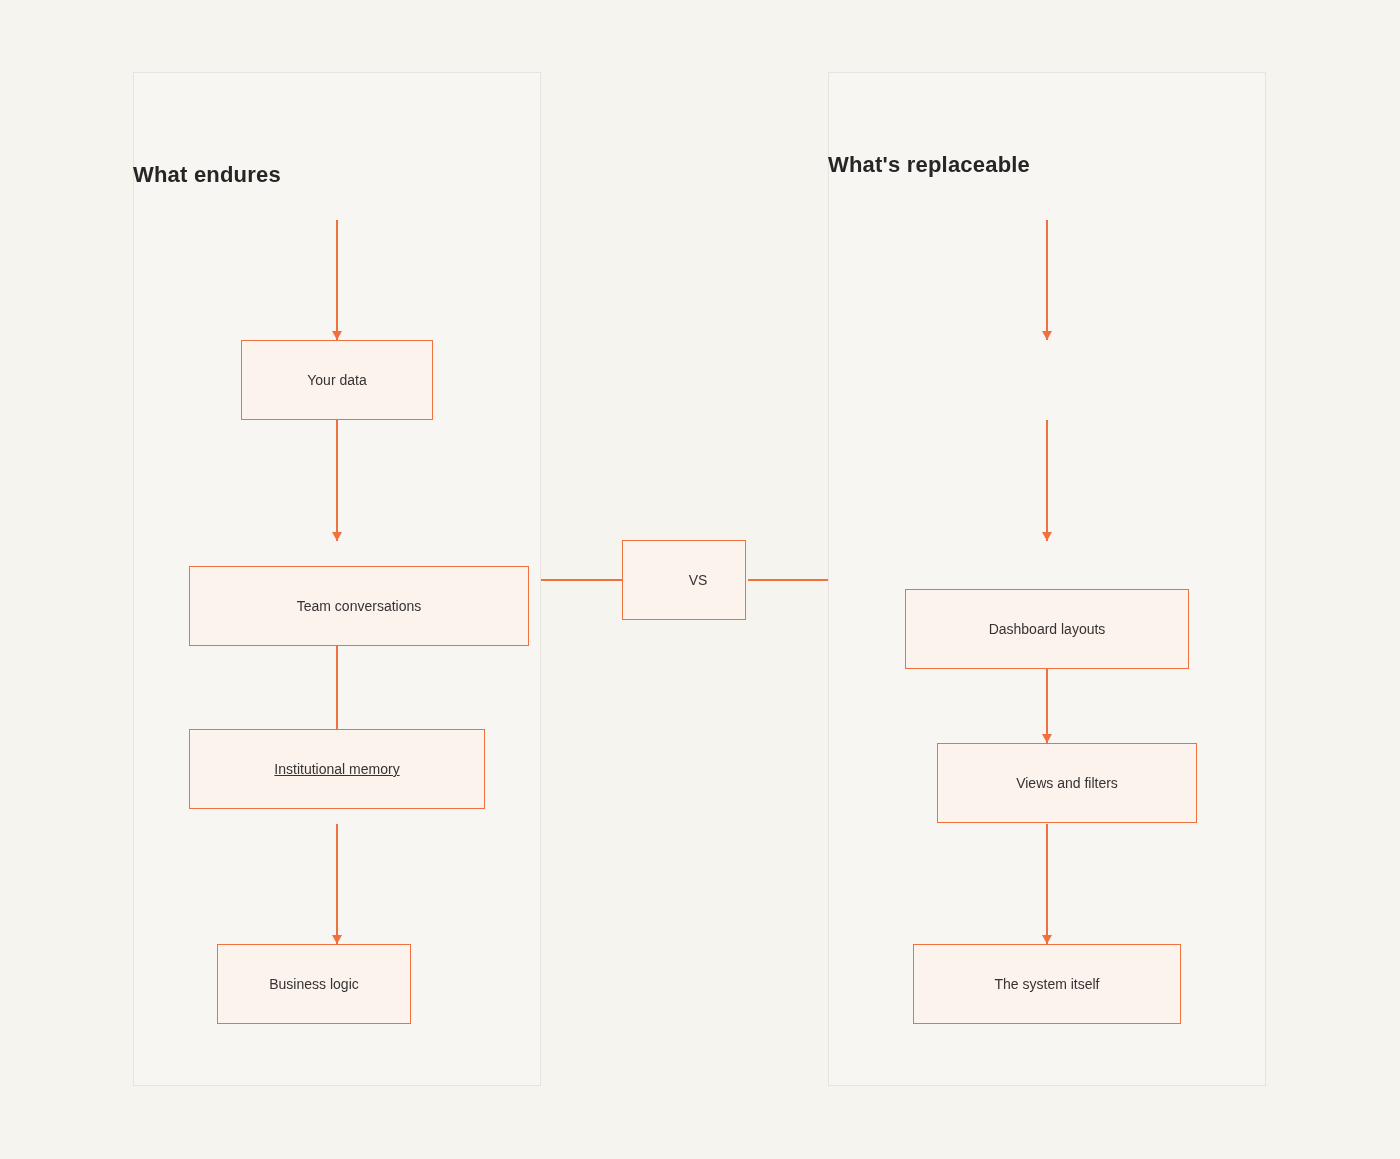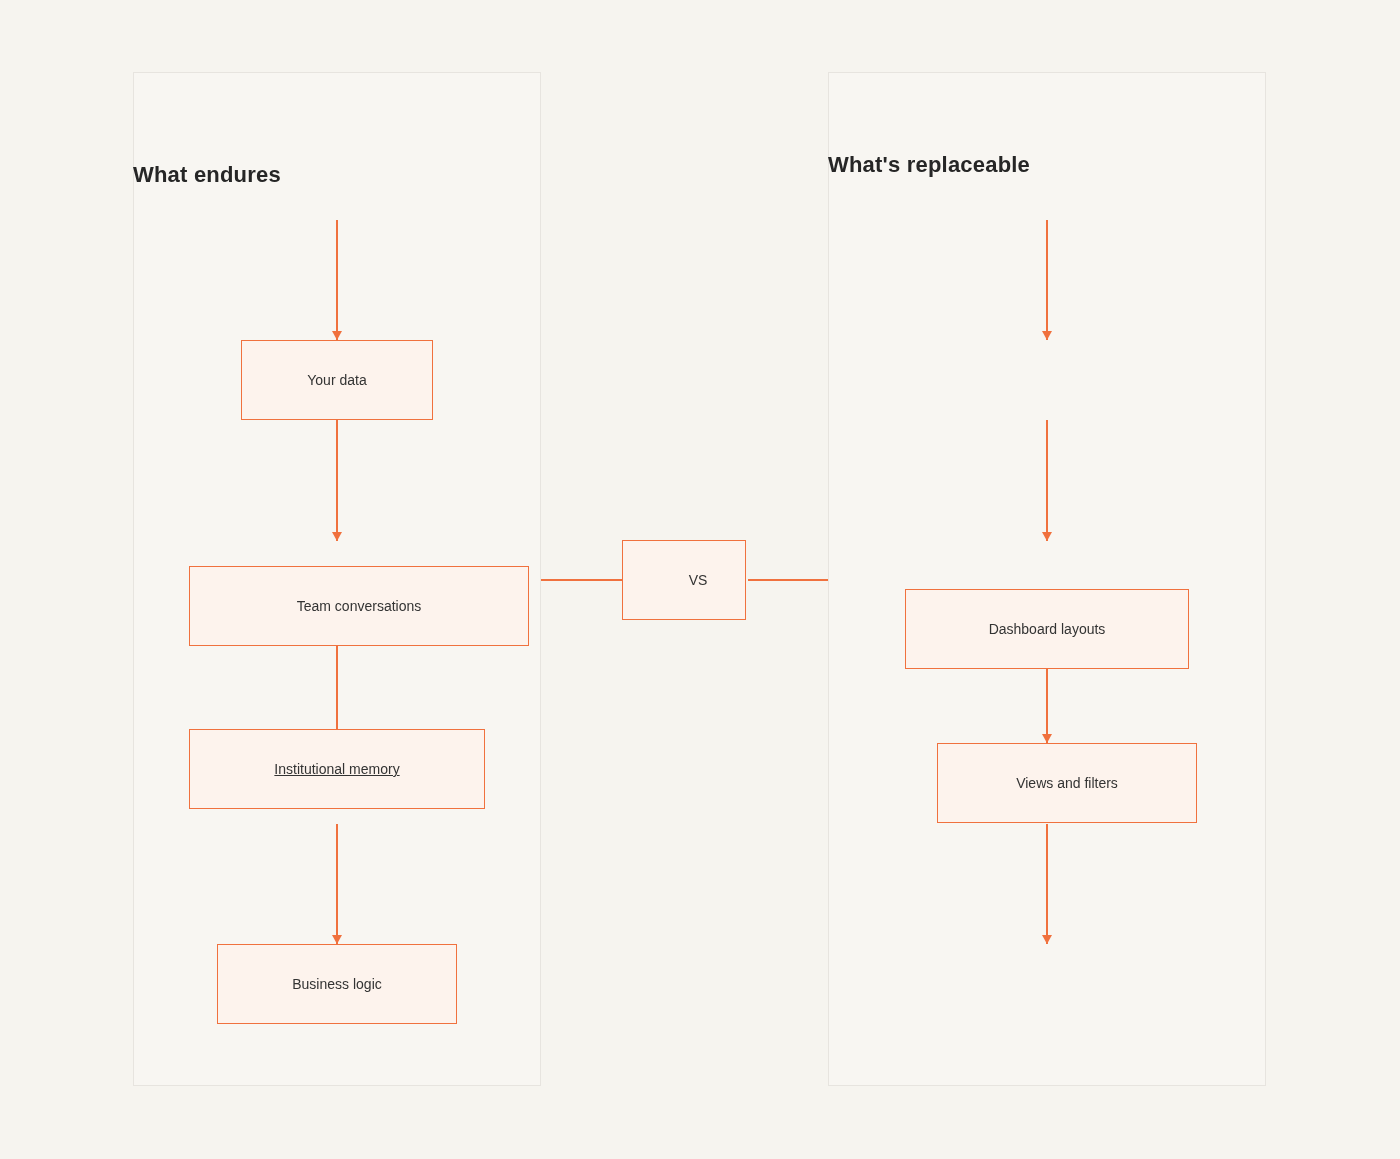--- a/index.html
+++ b/index.html
@@ -80,35 +80,38 @@
 
   <div class="node" style="left:241px; top:340px; width:192px;">
     <span>Your data</span>
   </div>
   <div class="node" style="left:189px; top:566px; width:340px;align-items:center;">
     <span>Team conversations</span>
   </div>
   <div class="node" style="left:189px; top:729px; width:296px;text-decoration:underline;">
     <span>Institutional memory</span>
   </div>
-  <div class="node" style="left:217px; top:944px; width:240px;">
+  <div class="node" style="left:217px; top:944px; width:194px;">
     <span>Business logic</span>
   </div>
 
   <div class="v-arrow" style="left:1046px; top:220px; height:120px;"></div>
   <div class="v-arrow" style="left:1046px; top:420px; height:121px;"></div>
   <div class="v-arrow" style="left:1046px; top:622px; height:121px;"></div>
   <div class="v-arrow" style="left:1046px; top:824px; height:120px;"></div>
 
   <div class="node" style="left:905px; top:541px; width:284px;margin-top:48px;">
     <span>Dashboard layouts</span>
   </div>
   <div class="node" style="left:917px; top:743px; width:260px;margin-left:20px;">
     <span>Views and filters</span>
   </div>
+  <div class="node" style="left:913px; top:944px; width:268px;">
+    <span>The system itself</span>
+  </div>
 
   <div class="h-line" style="left:541px; top:579px; width:81px;"></div>
   <div class="node" style="left:622px; top:540px; width:124px;padding-left:28px;">
     <span>VS</span>
   </div>
   <div class="h-line" style="left:748px; top:579px; width:80px;"></div>
 
 </div>
 
 </body></html>

